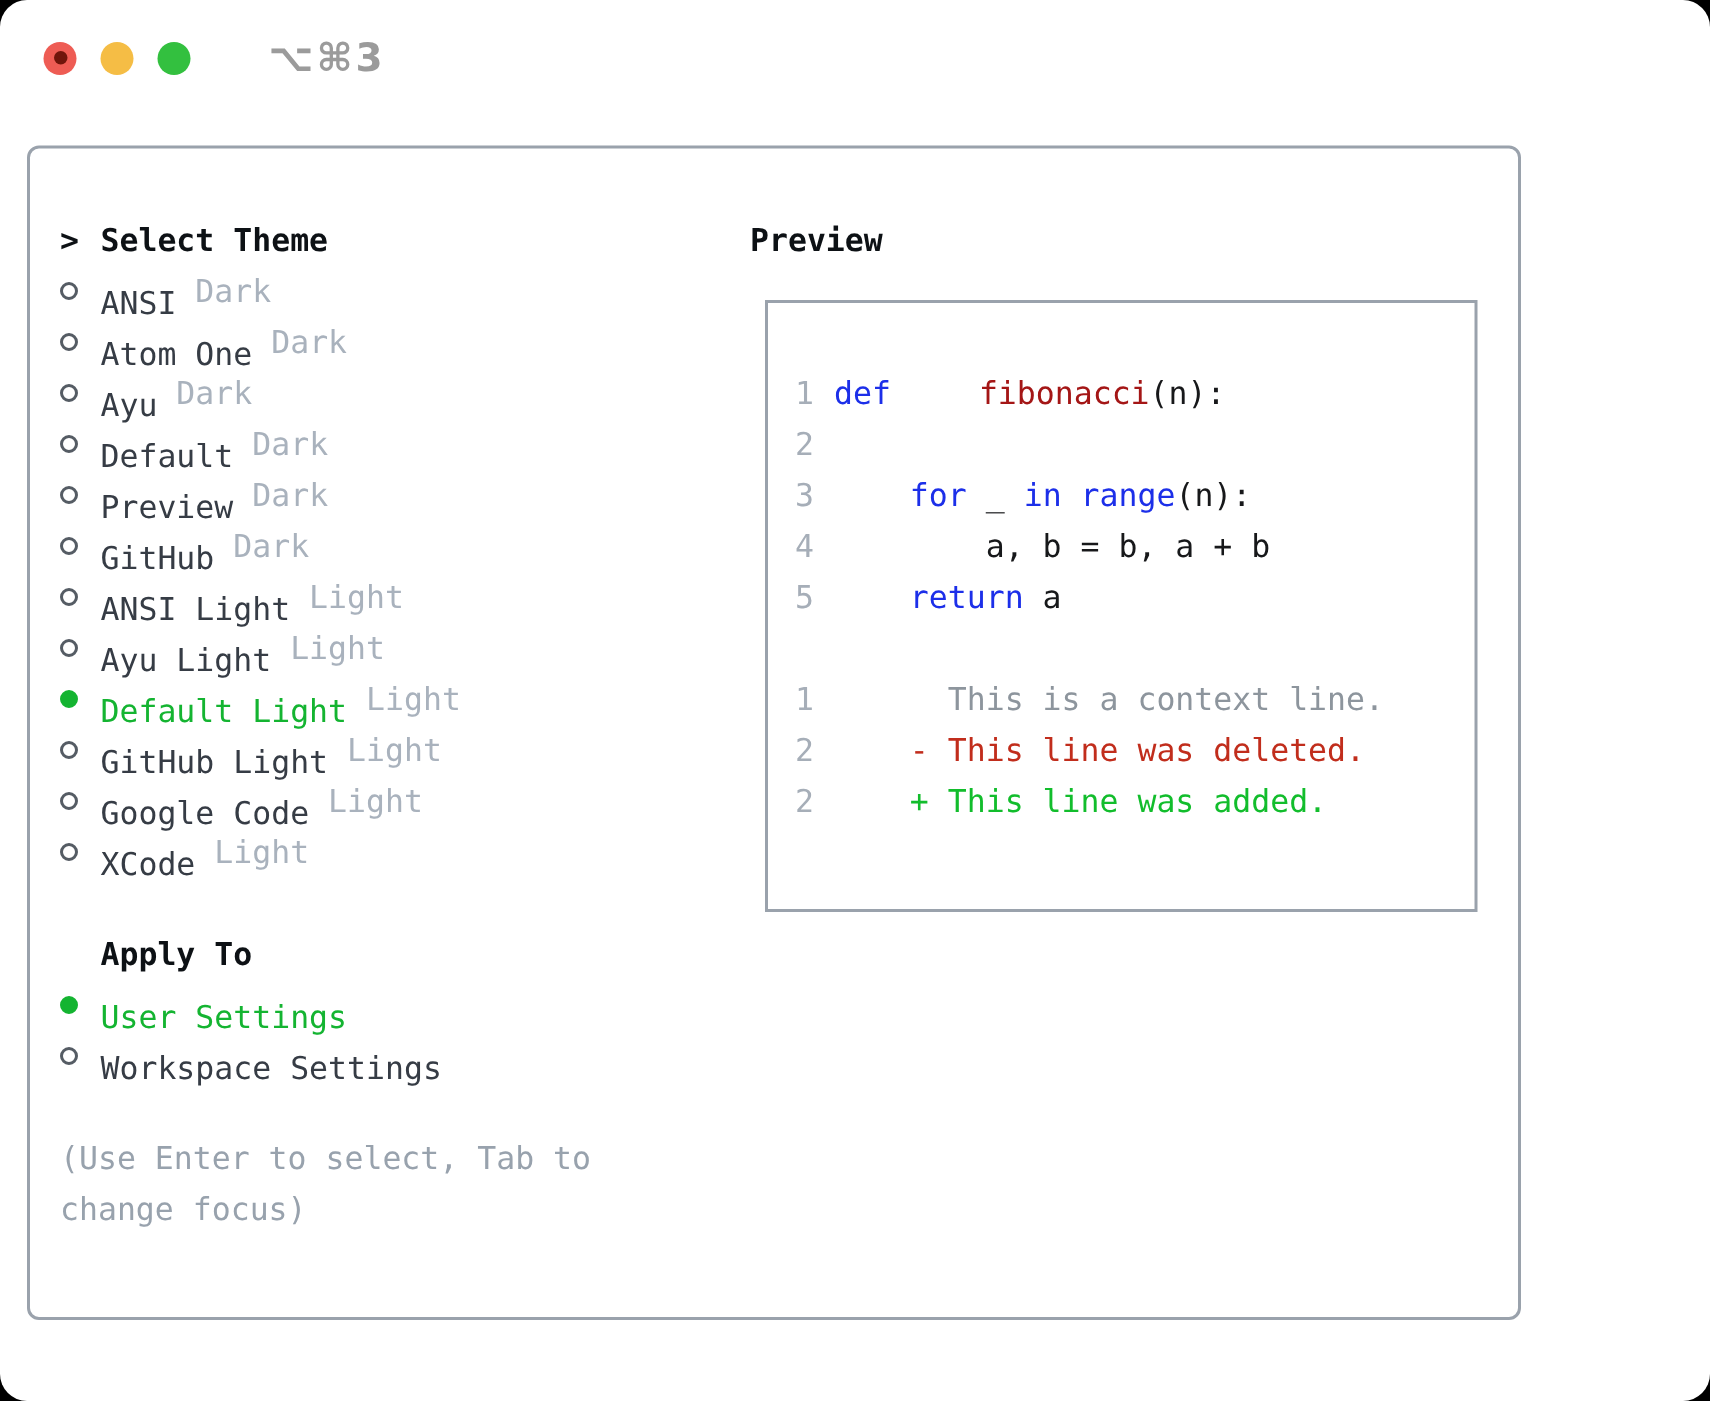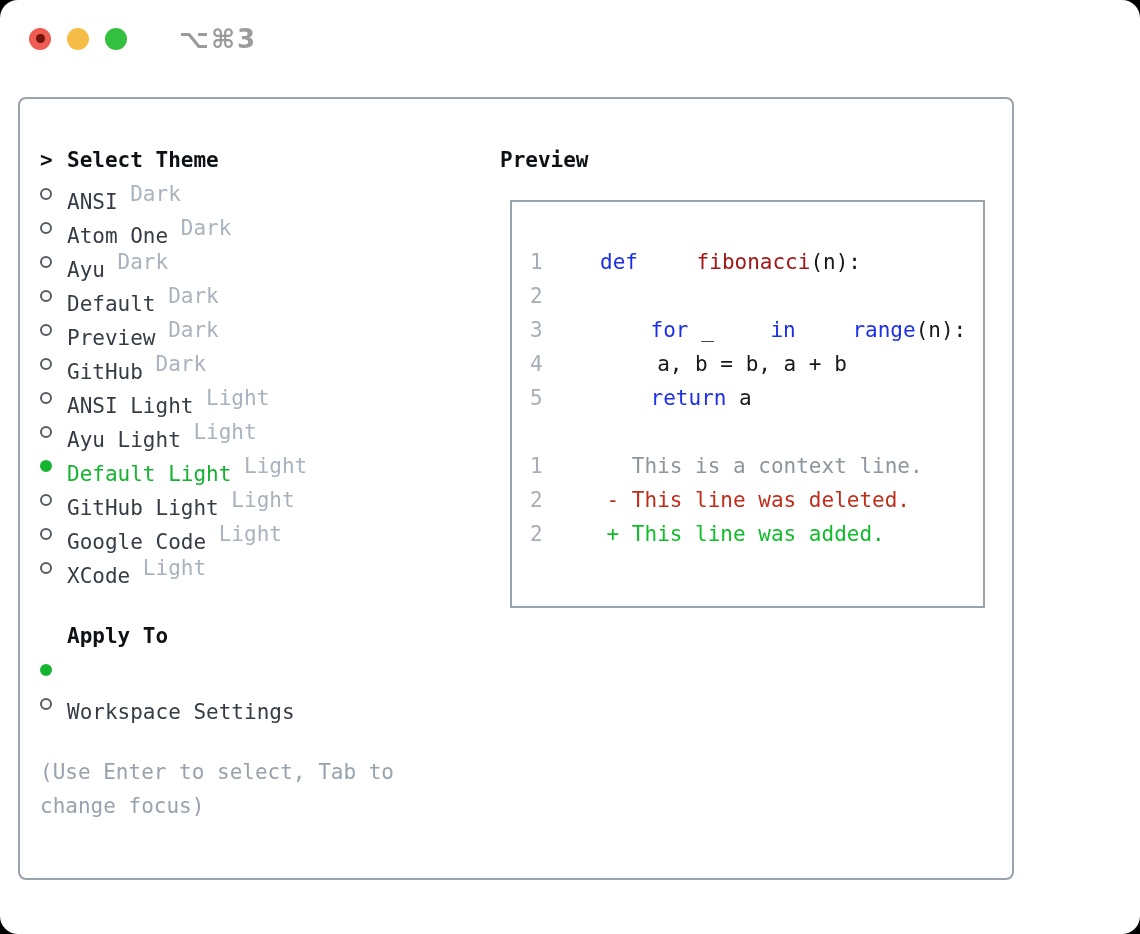--- a/index.html
+++ b/index.html
@@ -49,21 +49,21 @@
   .spacer{height:34px;}
   .hint{color:var(--hint);max-width:400px;}
 
   
   .preview-title{position:absolute;left:480px;top:44px;font-size:21px;line-height:34px;font-weight:bold;color:var(--header-text);}
   .preview-box{position:absolute;left:490px;top:101px;width:475px;height:408px;border:2px solid var(--border);background:#fff;padding:43px 0 0 18px;overflow:hidden;}
   .code-row{display:flex;height:34px;line-height:34px;font-size:21px;}
   .ln{width:26px;flex:none;color:var(--ln-gray);}
   .code-text{white-space:pre;color:#17181a;}
   .c-plain{color:#17181a;}
-  .c-keyword{color:var(--keyword);margin-left:44px;}
+  .c-keyword{color:var(--keyword);}
   .c-function{color:var(--function-red);margin-left:46px;}
   .c-ctx{color:var(--ctx-gray);}
   .c-del{color:var(--del-red);}
   .c-add{color:var(--add-green);}
 </style>
 </head>
 <body>
 
 <div class="window">
 
@@ -172,20 +172,21 @@
       <div class="spacer"></div>
       <div class="row">
         <span class="gutter"></span>
         <span class="section-title">Apply To</span>
       </div>
       <div id="apply-list">
           <div class="row option selected">
             <span class="gutter">
               <span class="bullet filled"></span>
             </span>
+            <span class="opt-label">User Settings</span>
           </div>
           <div class="row option ">
             <span class="gutter">
               <span class="bullet "></span>
             </span>
             <span class="opt-label">Workspace Settings</span>
           </div>
         </div>
       <div class="spacer"></div>
       <div class="hint">(Use Enter to select, Tab to change focus)</div>

